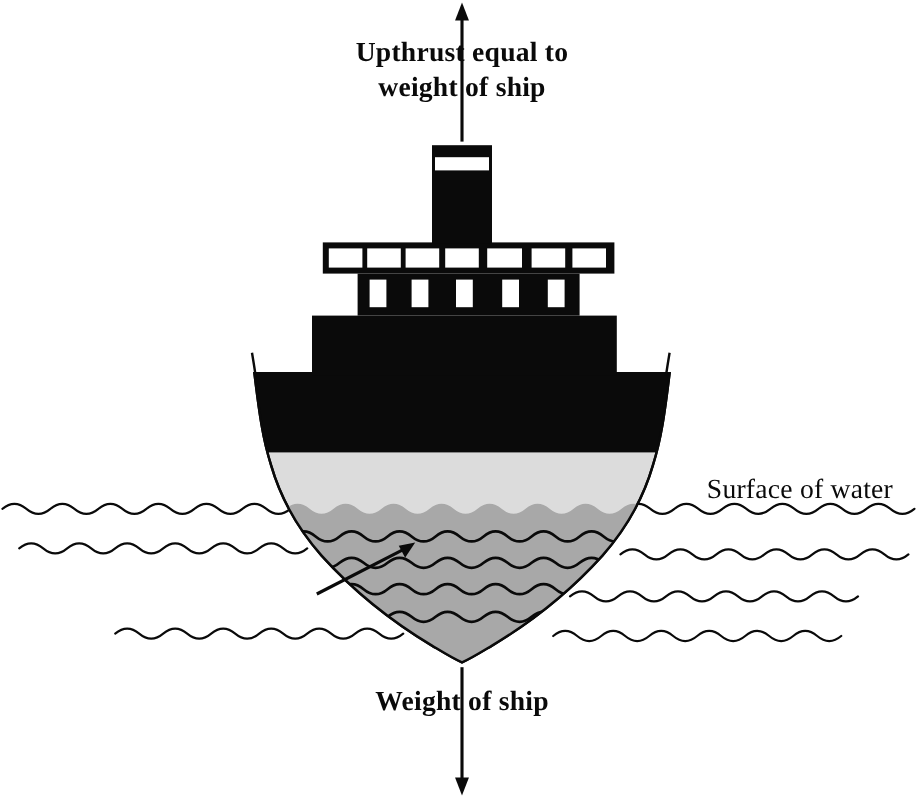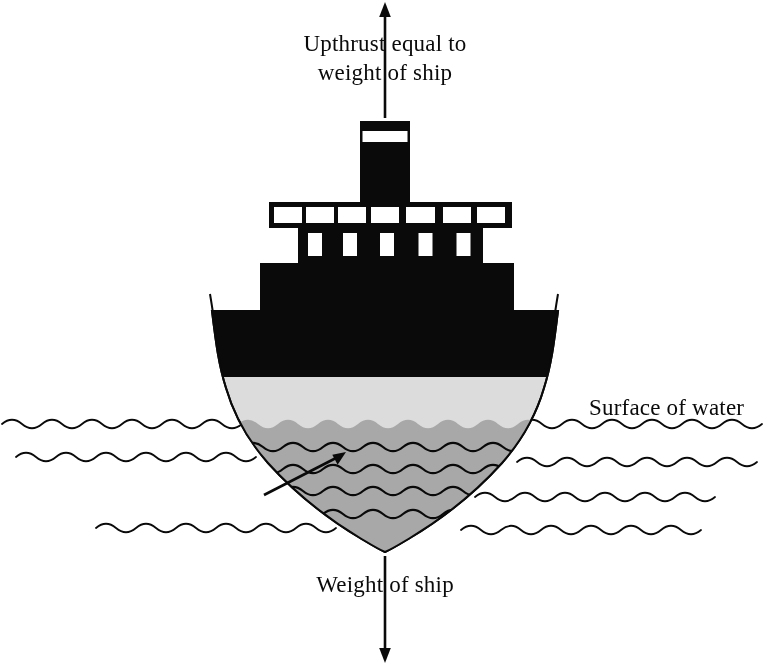--- a/index.html
+++ b/index.html
@@ -29,21 +29,21 @@
   .displaced-fill { fill: var(--water-dark); }
   .arrow-line { stroke: var(--ink); stroke-width: 2.6; fill: none; }
   .label {
     position: absolute;
     color: var(--ink);
     font-size: 23px;
     line-height: 29px;
     white-space: nowrap;
     letter-spacing: 0.2px;
   }
-  .label.centered { text-align: center; }
+  .label.centered { text-align: center; font-weight: bold; }
 </style>
 </head>
 <body>
 
 <div id="stage" style="--ink: #0a0a0a; --hull-light: #dcdcdc; --water-dark: #a8a8a8; --bg: #ffffff;">
 
   <svg id="diagram-svg" width="768" height="665" viewBox="0 0 768 665">
     <defs>
       <path id="hullPath" d="M 212 311
         C 216 344 219 366 226 388

